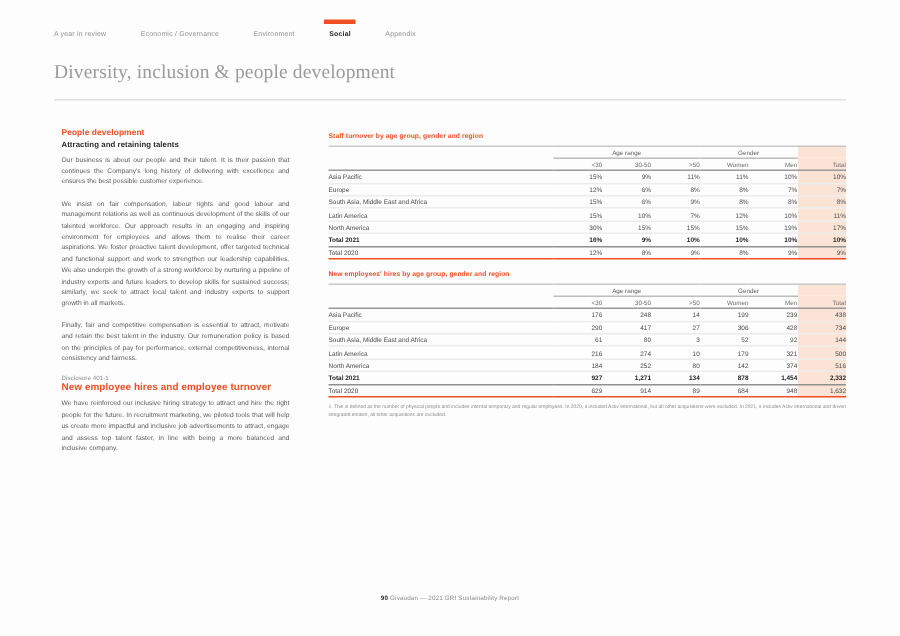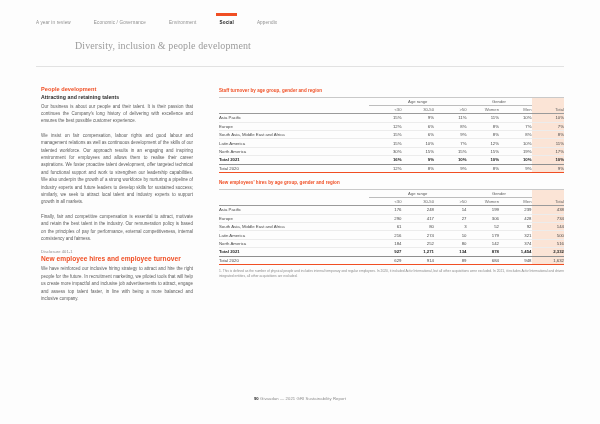--- a/index.html
+++ b/index.html
@@ -40,25 +40,24 @@
     left:-3px;right:-3px;
     top:-7px;
     height:3.2px;
     background:#f04e23;
   }
 
   
   .page-title{
     position:absolute;left:36px;top:40px;
     font-family:"Liberation Serif", serif;
-    font-size:10px;
+    font-size:13px;
     color:#9b9b9b;
     letter-spacing:.1px;
     font-weight:normal;
-    margin-left:39px;
   }
 
   
   .title-rule{
     position:absolute;left:36px;top:66px;width:528px;height:.6px;
     background:#e2e2e2;
   }
 
   
   .col-left{

